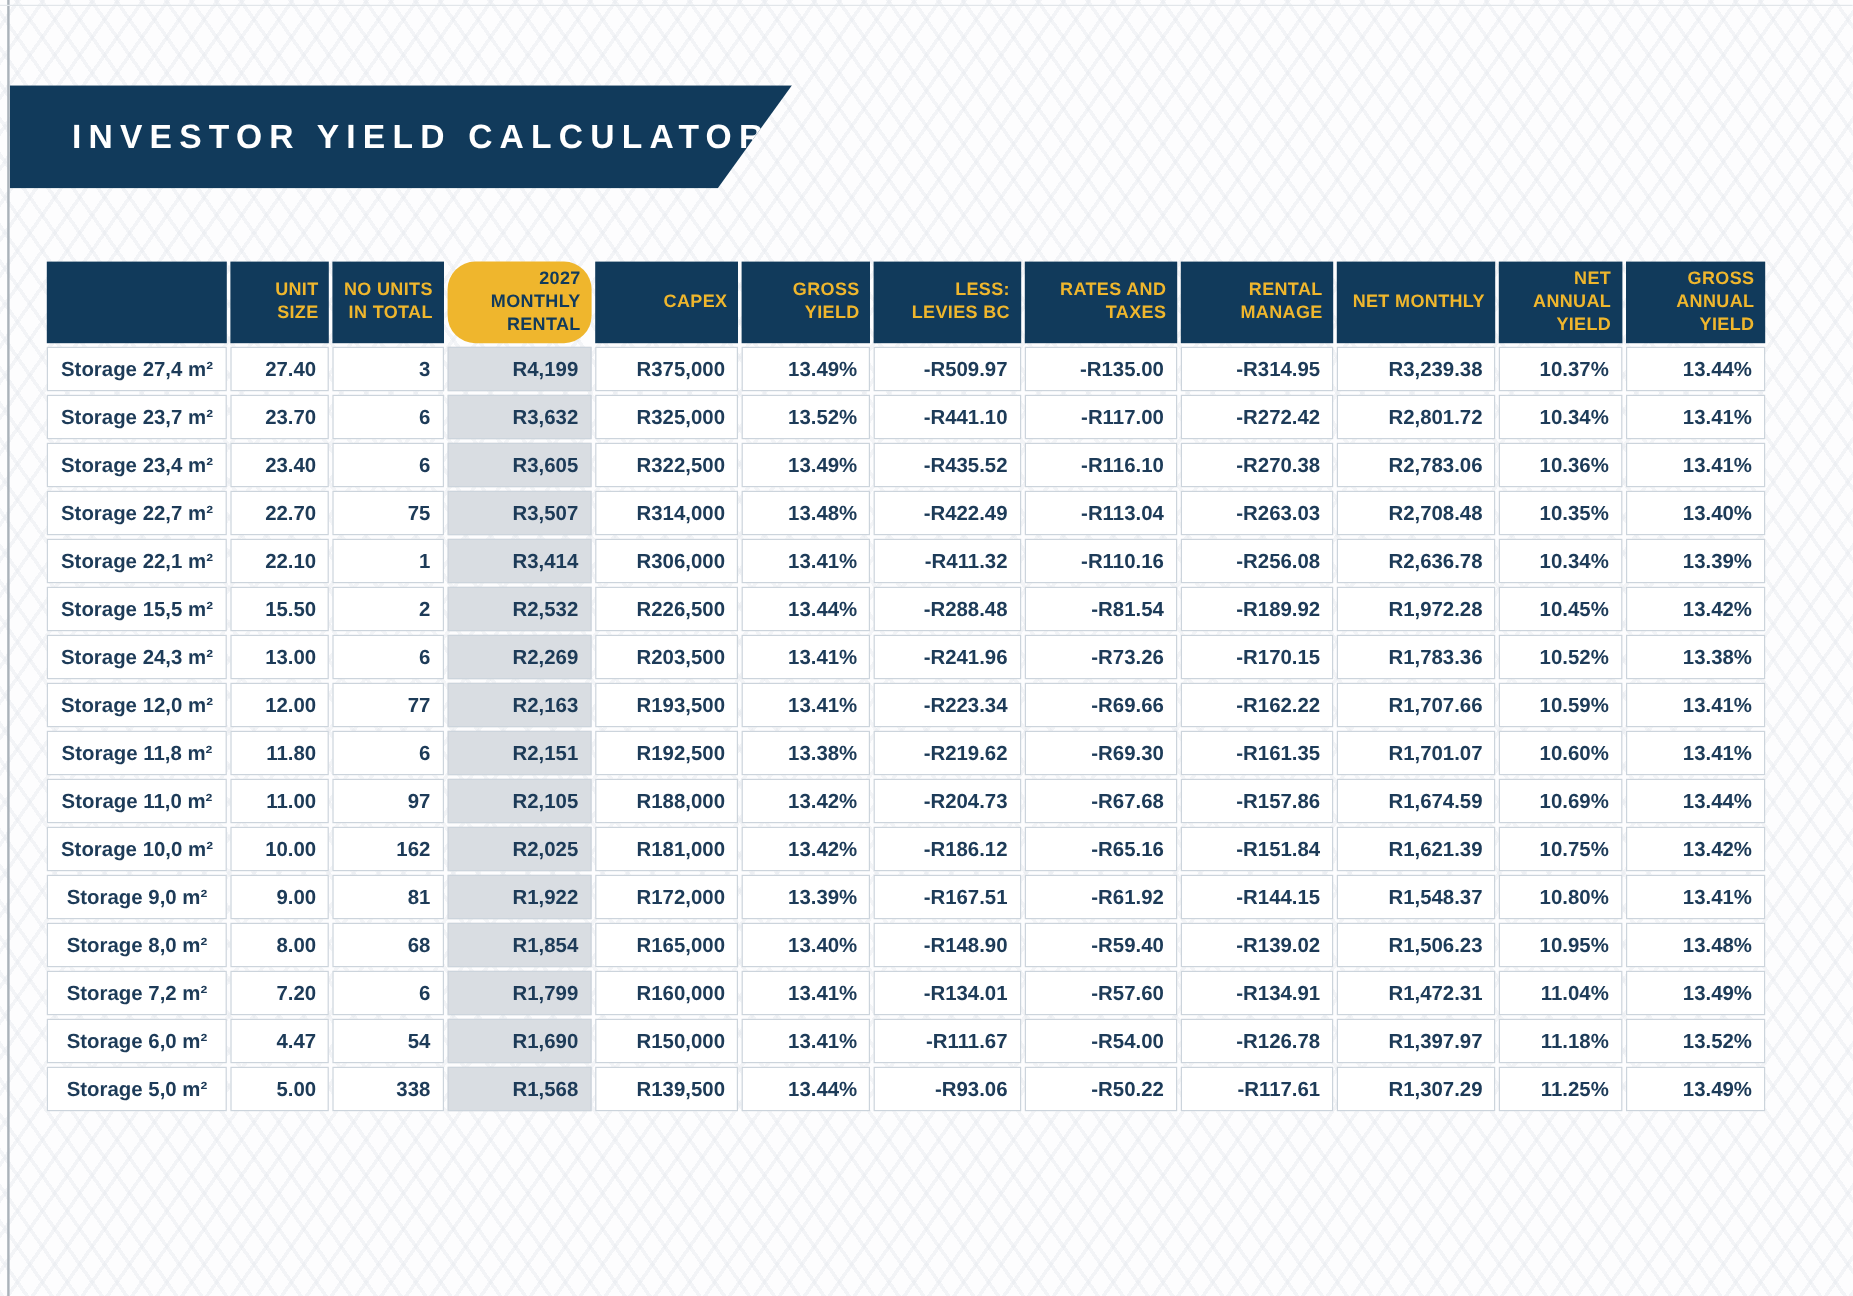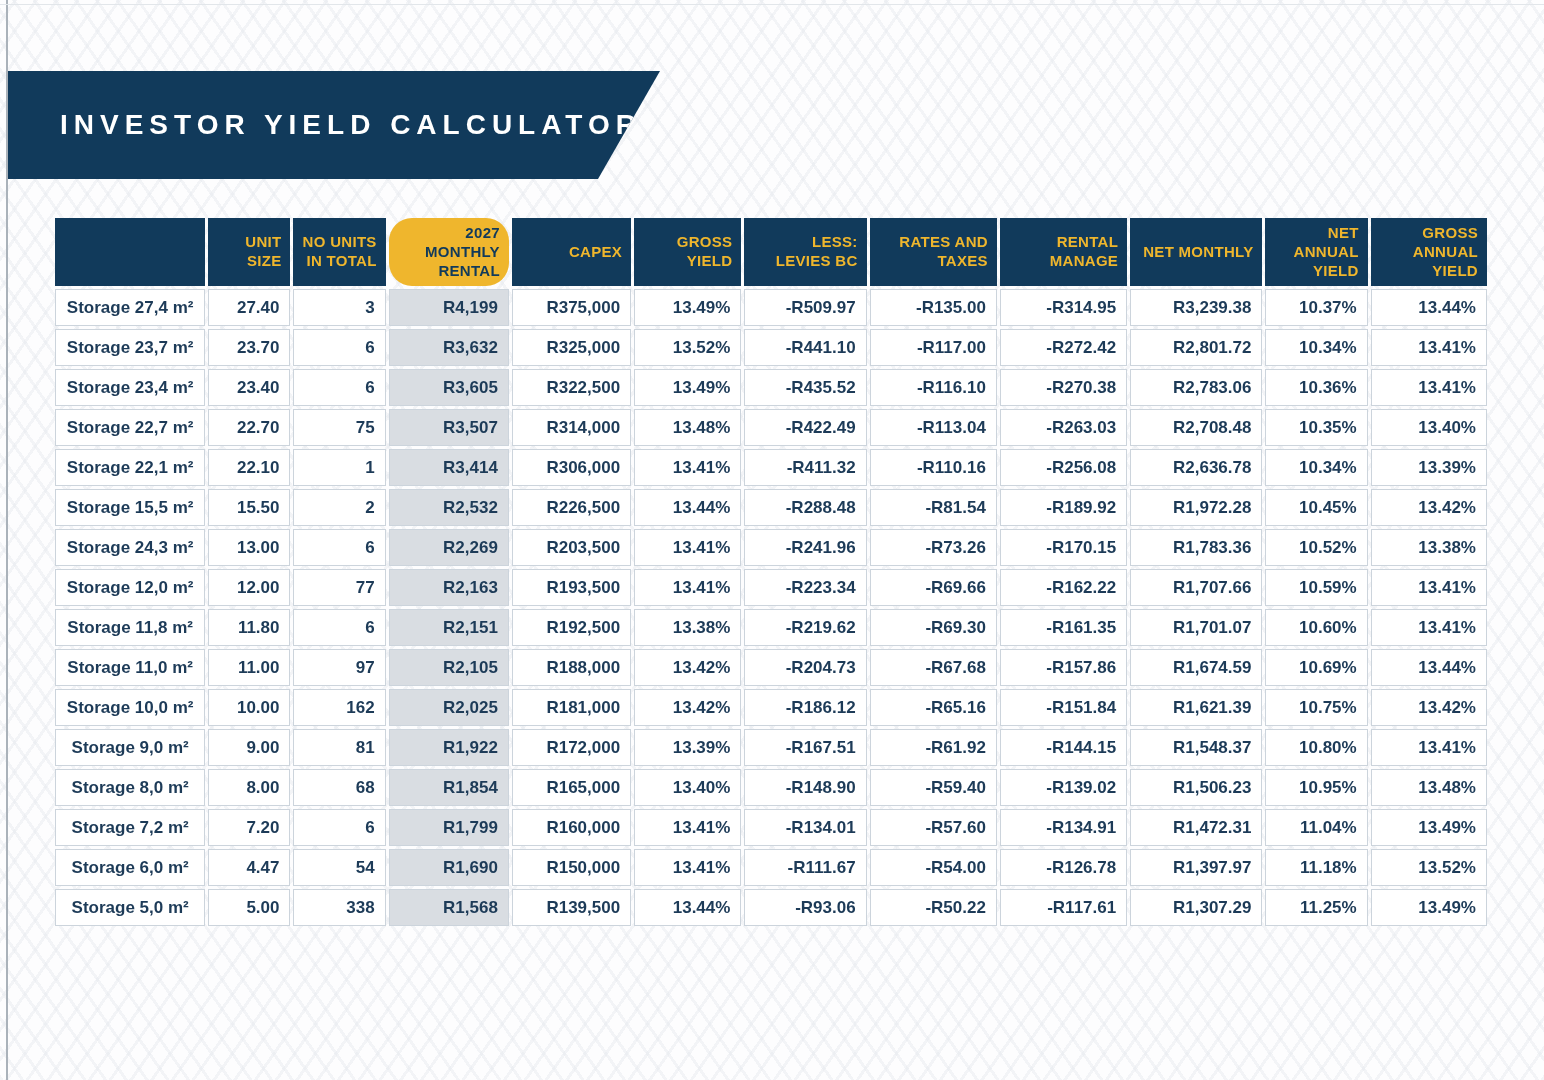--- a/index.html
+++ b/index.html
@@ -21,31 +21,31 @@
   }
   .page-edge-left{
     position:absolute;left:6px;top:0;width:2px;height:1080px;
     background:#aab2ba;
   }
   .page-edge-top{
     position:absolute;left:0;top:4px;width:1544px;height:1px;
     background:#e2e6ea;
   }
   .title-banner{
-    position:absolute;left:8px;top:71px;width:652px;height:108px;
+    position:absolute;left:8px;top:71px;width:652px;height:86px;
     background:var(--navy);
     clip-path:polygon(0 0,100% 0,calc(100% - 62px) 100%,0 100%);
     display:flex;align-items:center;
   }
   .title-banner h1{
     color:#ffffff;font-size:28px;font-weight:700;letter-spacing:6px;
     padding-left:52px;white-space:nowrap;
   }
   .yield-table{
-    position:absolute;left:52px;top:215px;
+    position:absolute;left:36px;top:215px;
     border-collapse:separate;border-spacing:3px;
     table-layout:fixed;width:1438px;
   }
   .c0{width:150px}.c1{width:82px}.c2{width:92px}.c3{width:120px}
   .c4{width:119px}.c5{width:107px}.c6{width:122px}.c7{width:127px}
   .c8{width:127px}.c9{width:132px}.c10{width:102px}.c11{width:116px}
   .yield-table th{
     background:var(--navy);color:var(--gold);
     font-size:15px;font-weight:700;line-height:1.25;
     text-align:right;vertical-align:middle;

